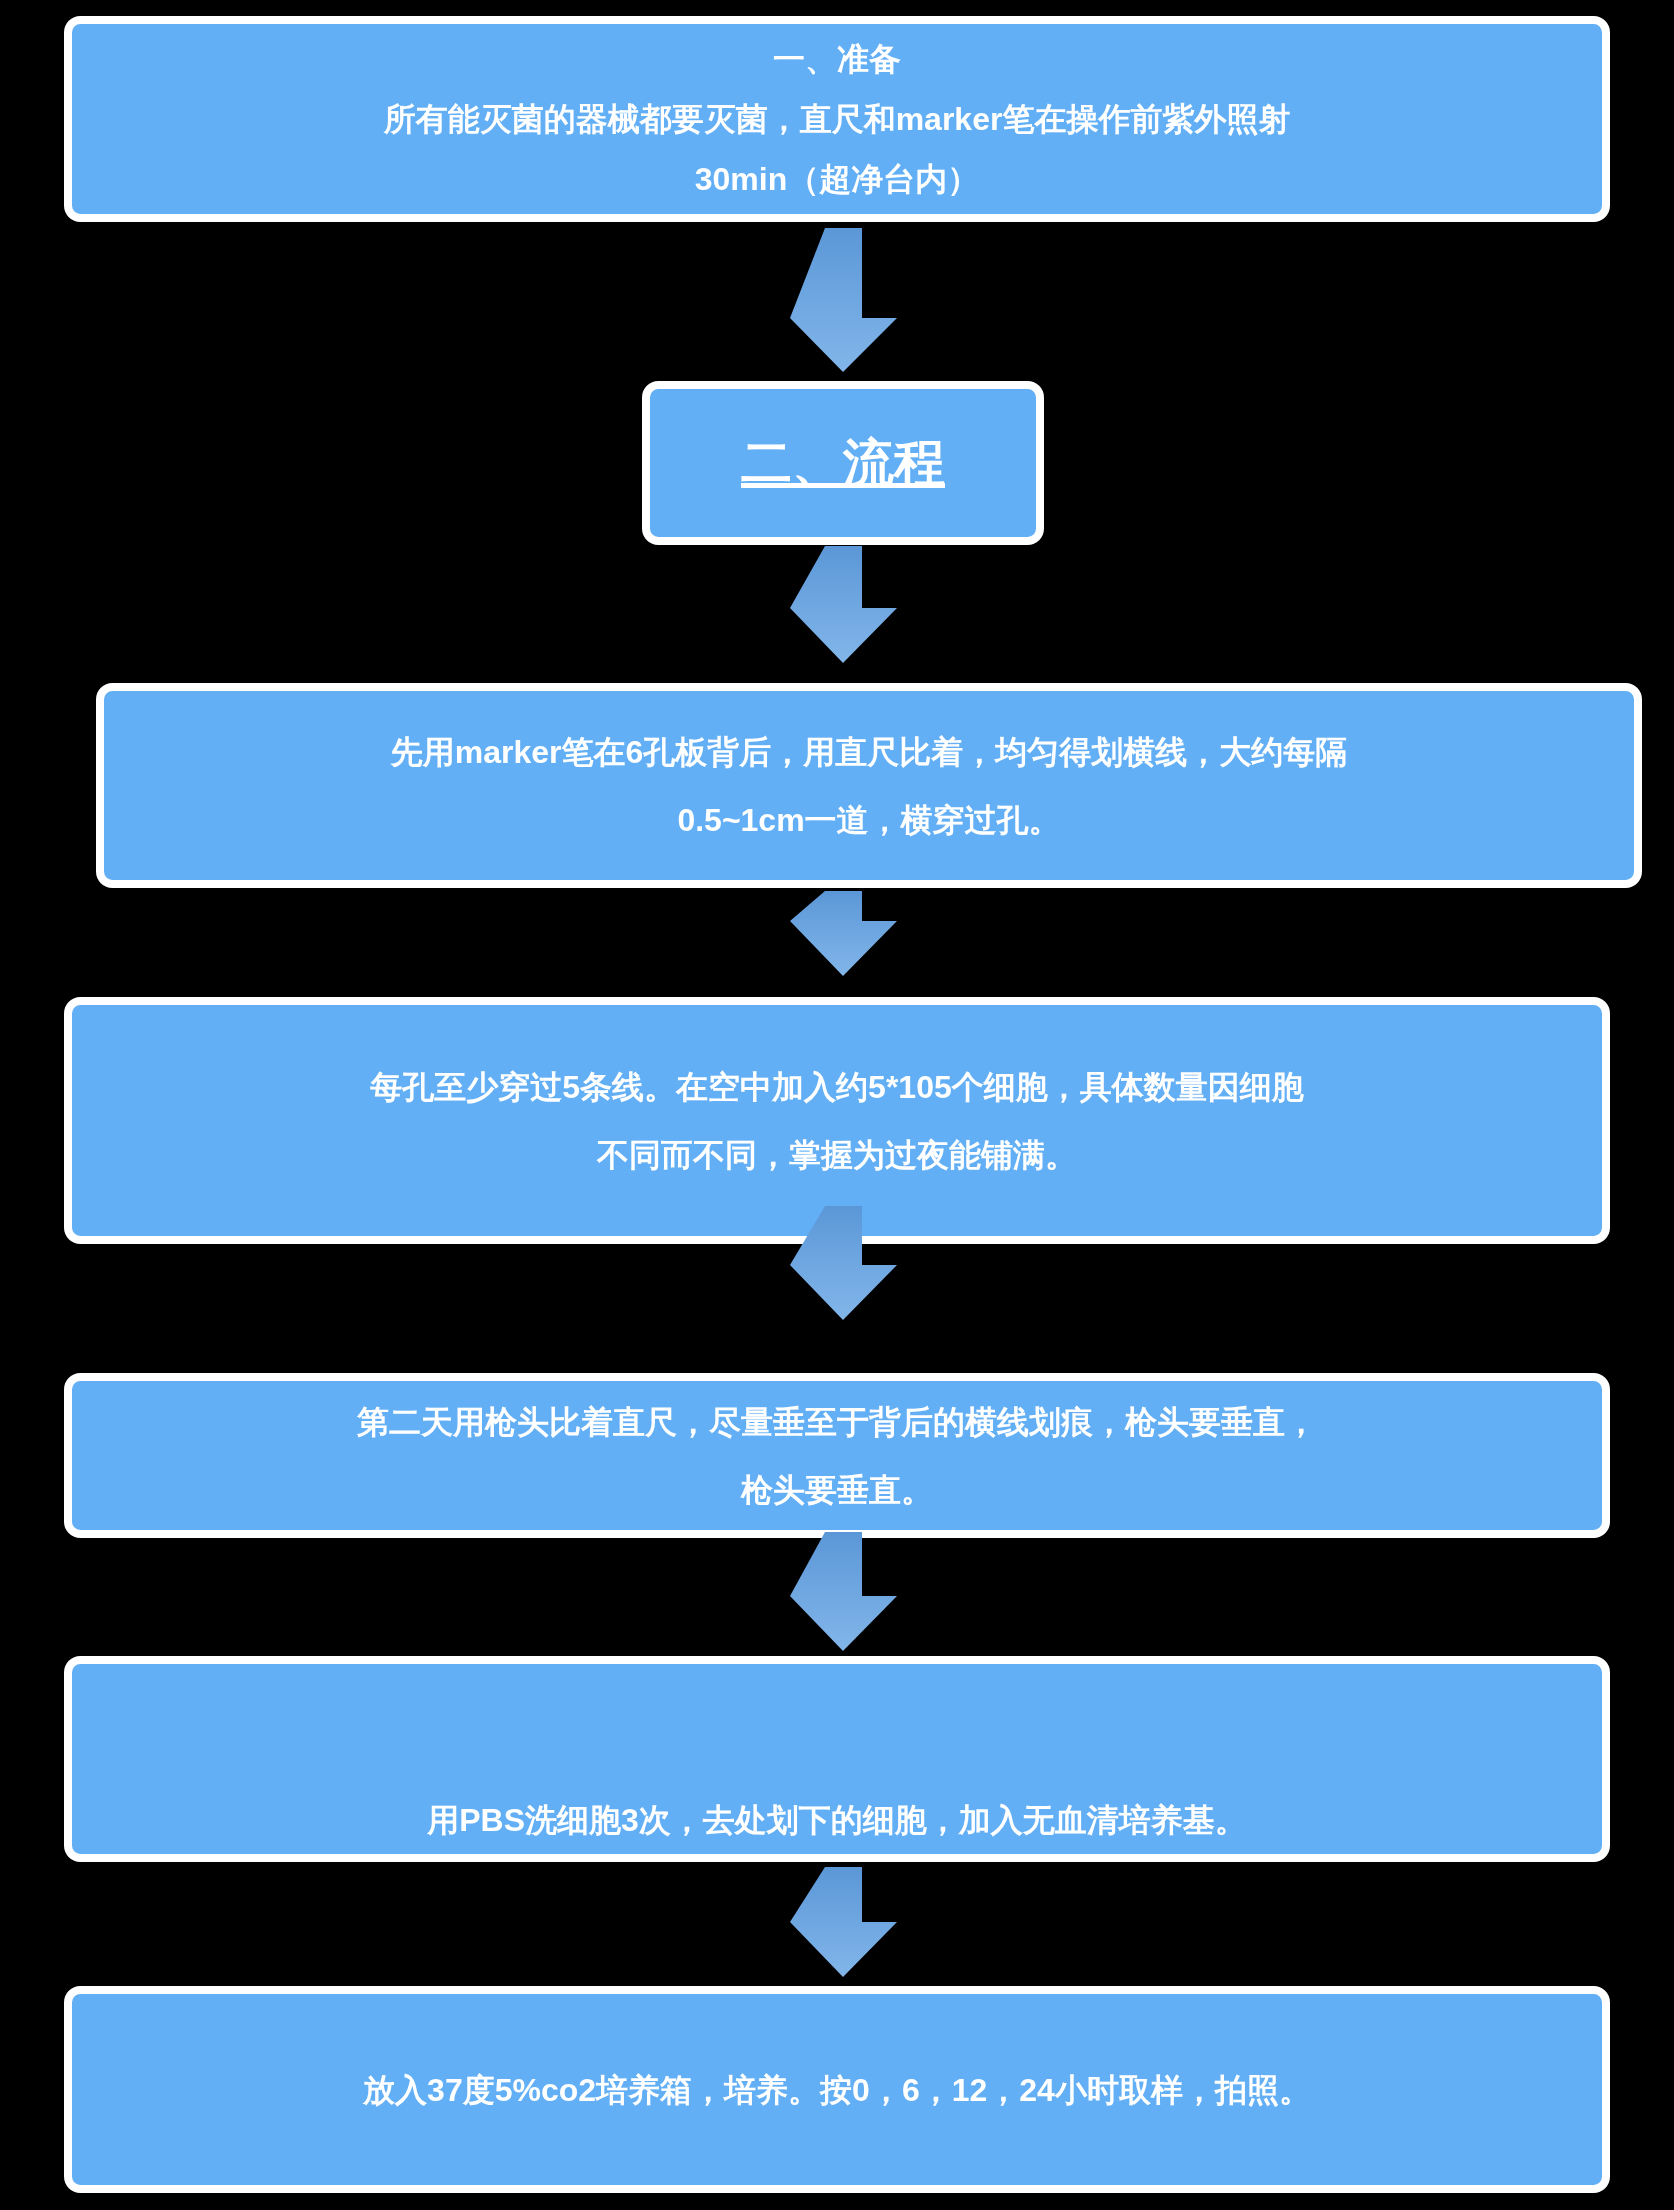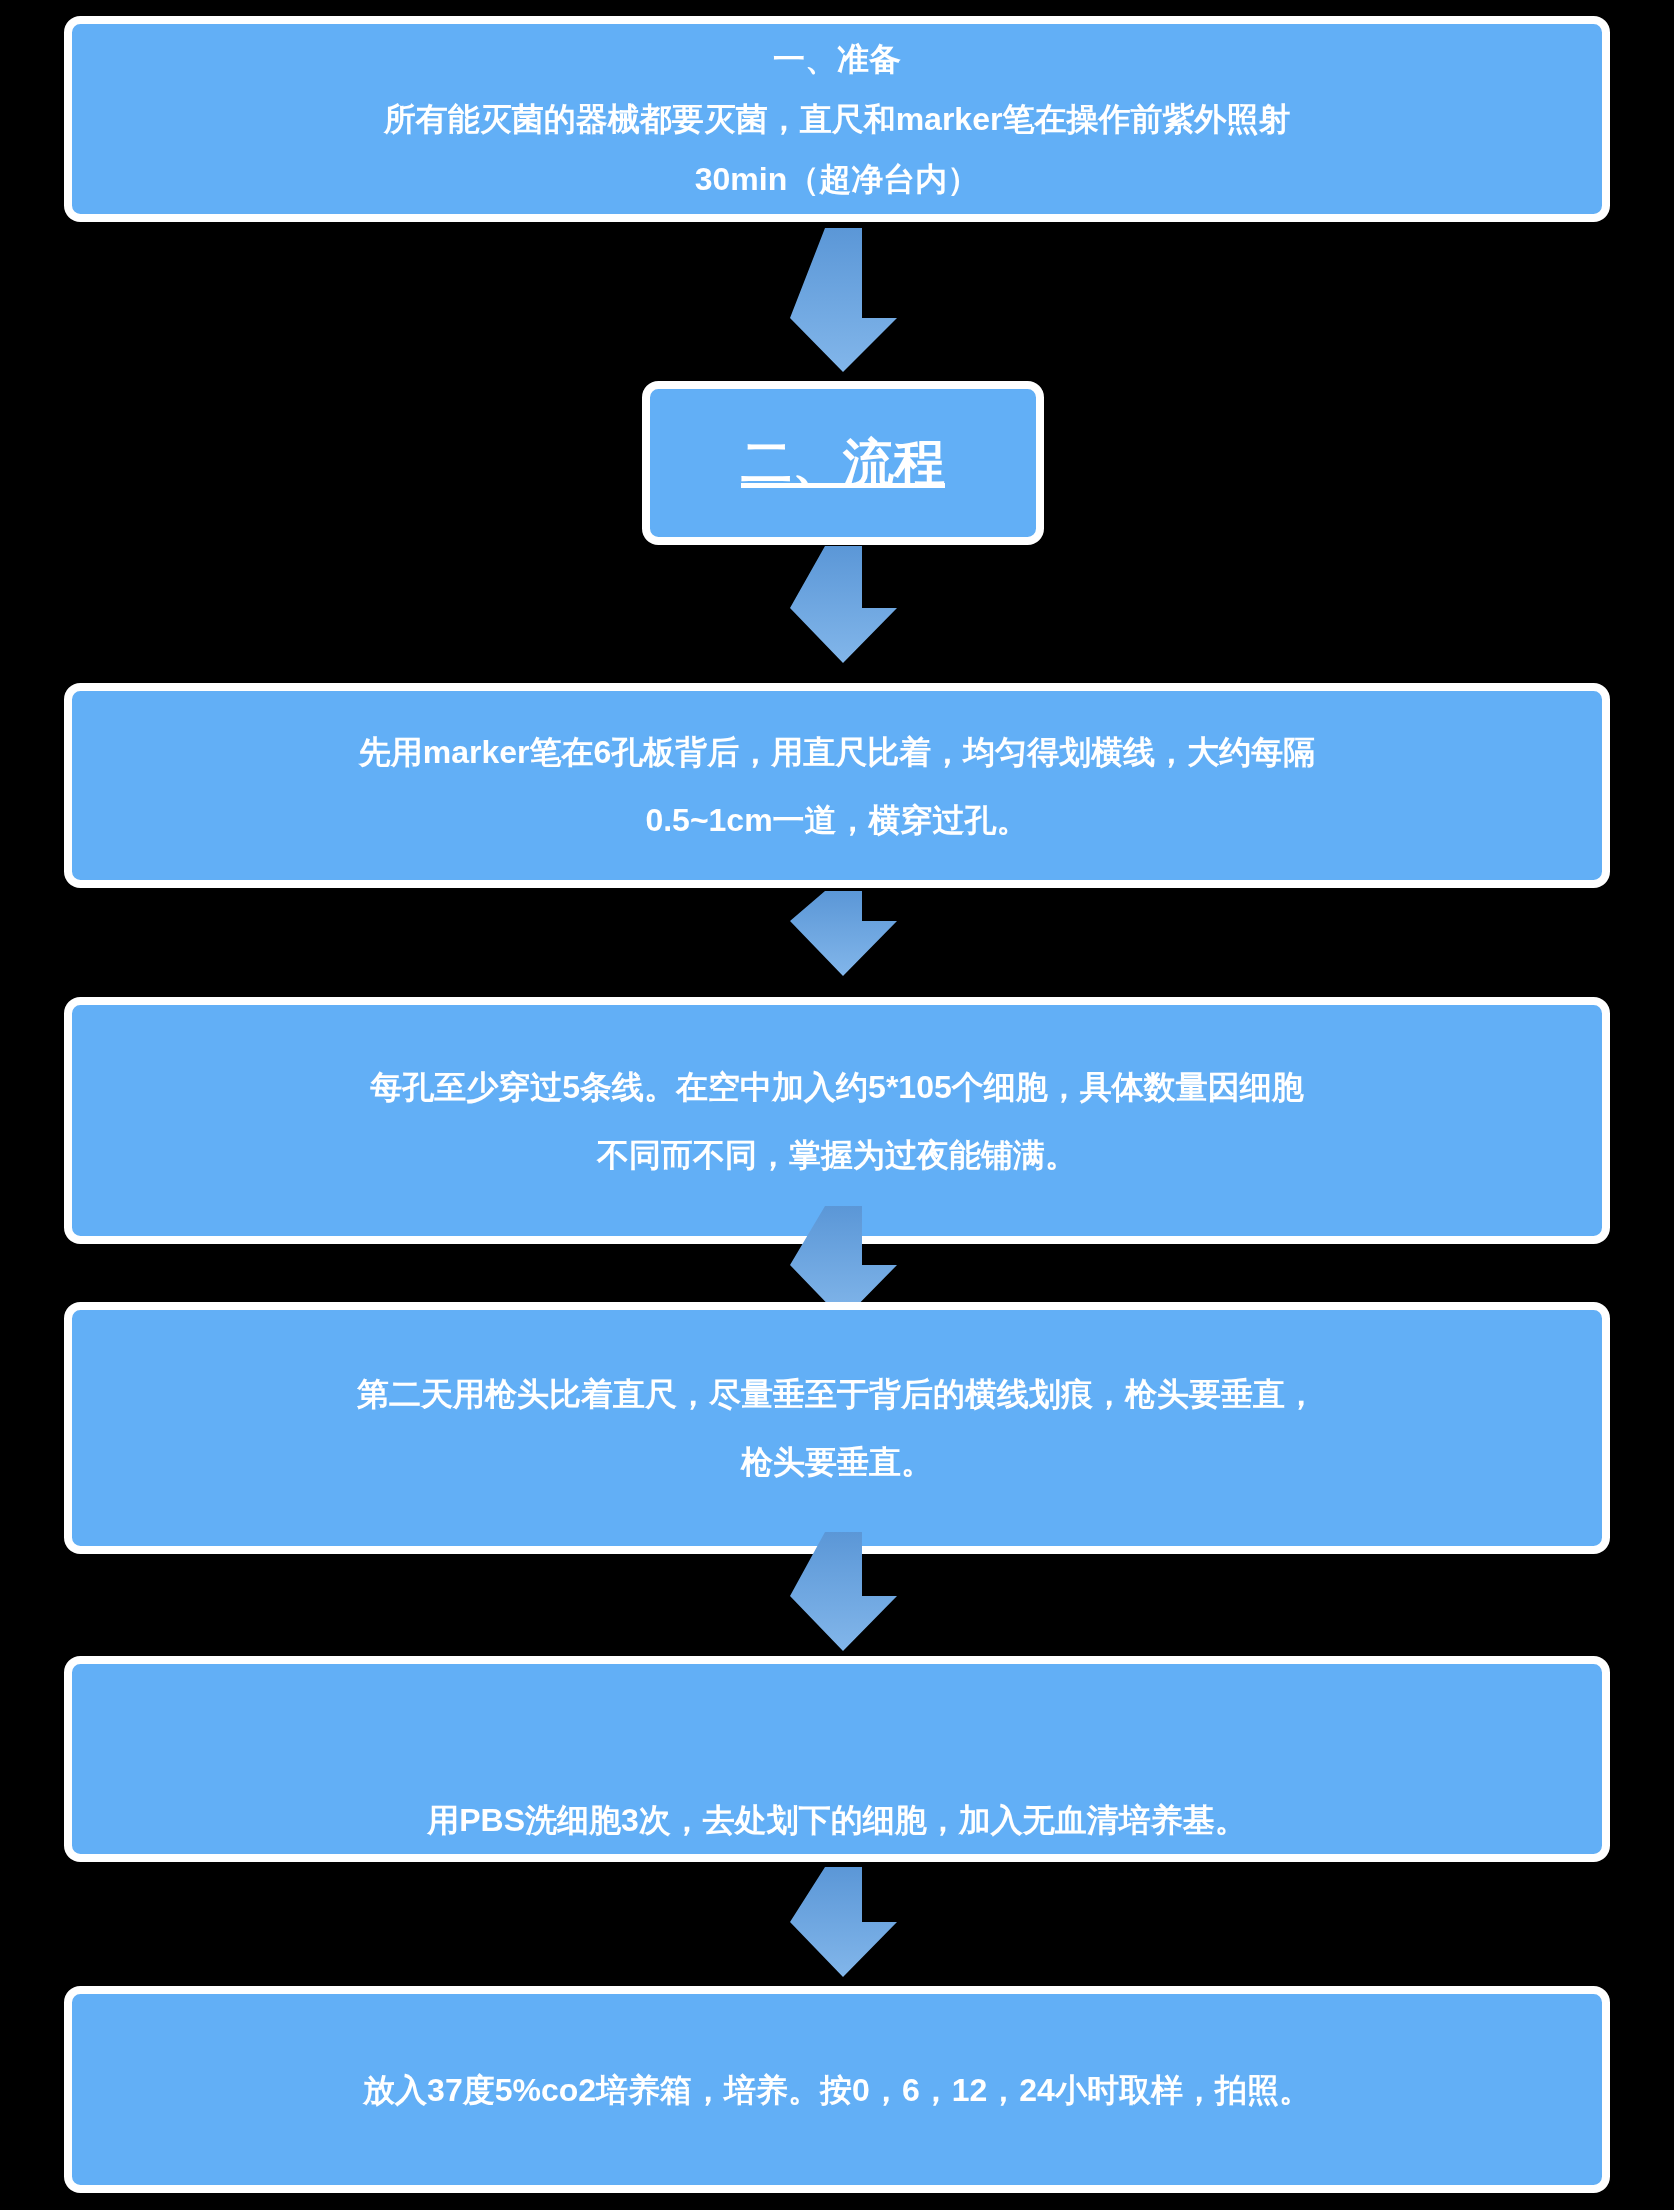--- a/index.html
+++ b/index.html
@@ -24,23 +24,23 @@
     background:var(--box-fill);
     border:8.2px solid var(--box-border);
     border-radius:16.4px;
     display:flex;flex-direction:column;justify-content:center;align-items:center;
     text-align:center;color:var(--text);
     font-weight:bold;font-size:32px;line-height:68px;
     padding:0 18.3px;
   }
   .n1{top:16.4px;height:206px;line-height:60px;}
   .n2{top:381px;left:642px;width:402px;height:164px;font-size:51px;text-decoration:underline;}
-  .n3{top:683px;height:205px;}
+  .n3{top:683px;height:205px;margin-left:32px;}
   .n4{top:997px;height:247px;}
-  .n5{top:1302px;height:252px;}
+  .n5{top:1373px;height:165px;}
   .n6{top:1656px;height:206px;justify-content:flex-end;}
   .n7{top:1986px;height:207px;}
   .arrow{
     position:absolute;left:790px;width:107px;
     background:linear-gradient(to bottom,var(--arrow-top) 0%,var(--arrow-bottom) 100%);
   }
   .a1{top:228px;height:144px;clip-path:polygon(35px 0,72px 0,72px 90px,107px 90px,53px 144px,0 90px);}
   .a2{top:546px;height:117px;clip-path:polygon(35px 0,72px 0,72px 62px,107px 62px,53px 117px,0 62px);}
   .a3{top:891px;height:85px;clip-path:polygon(35px 0,72px 0,72px 30px,107px 30px,53px 85px,0 30px);}
   .a4{top:1206px;height:114px;clip-path:polygon(35px 0,72px 0,72px 59px,107px 59px,53px 114px,0 59px);}

